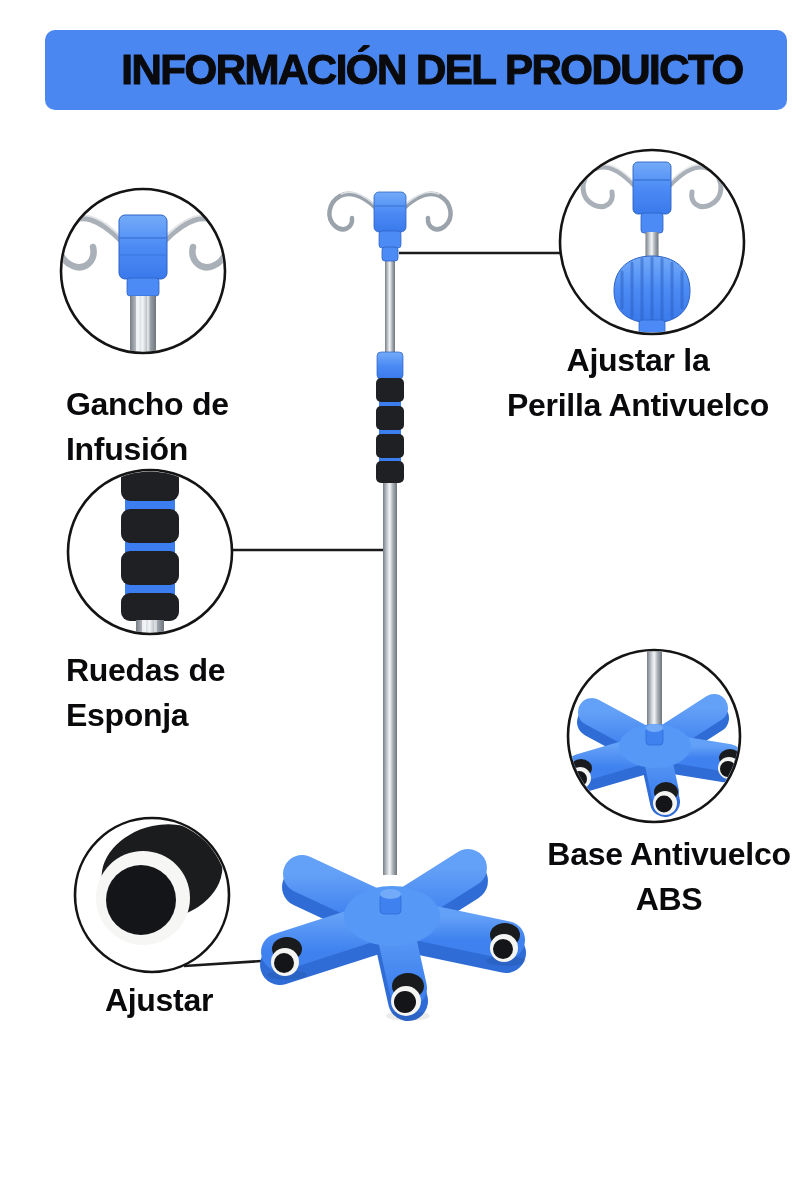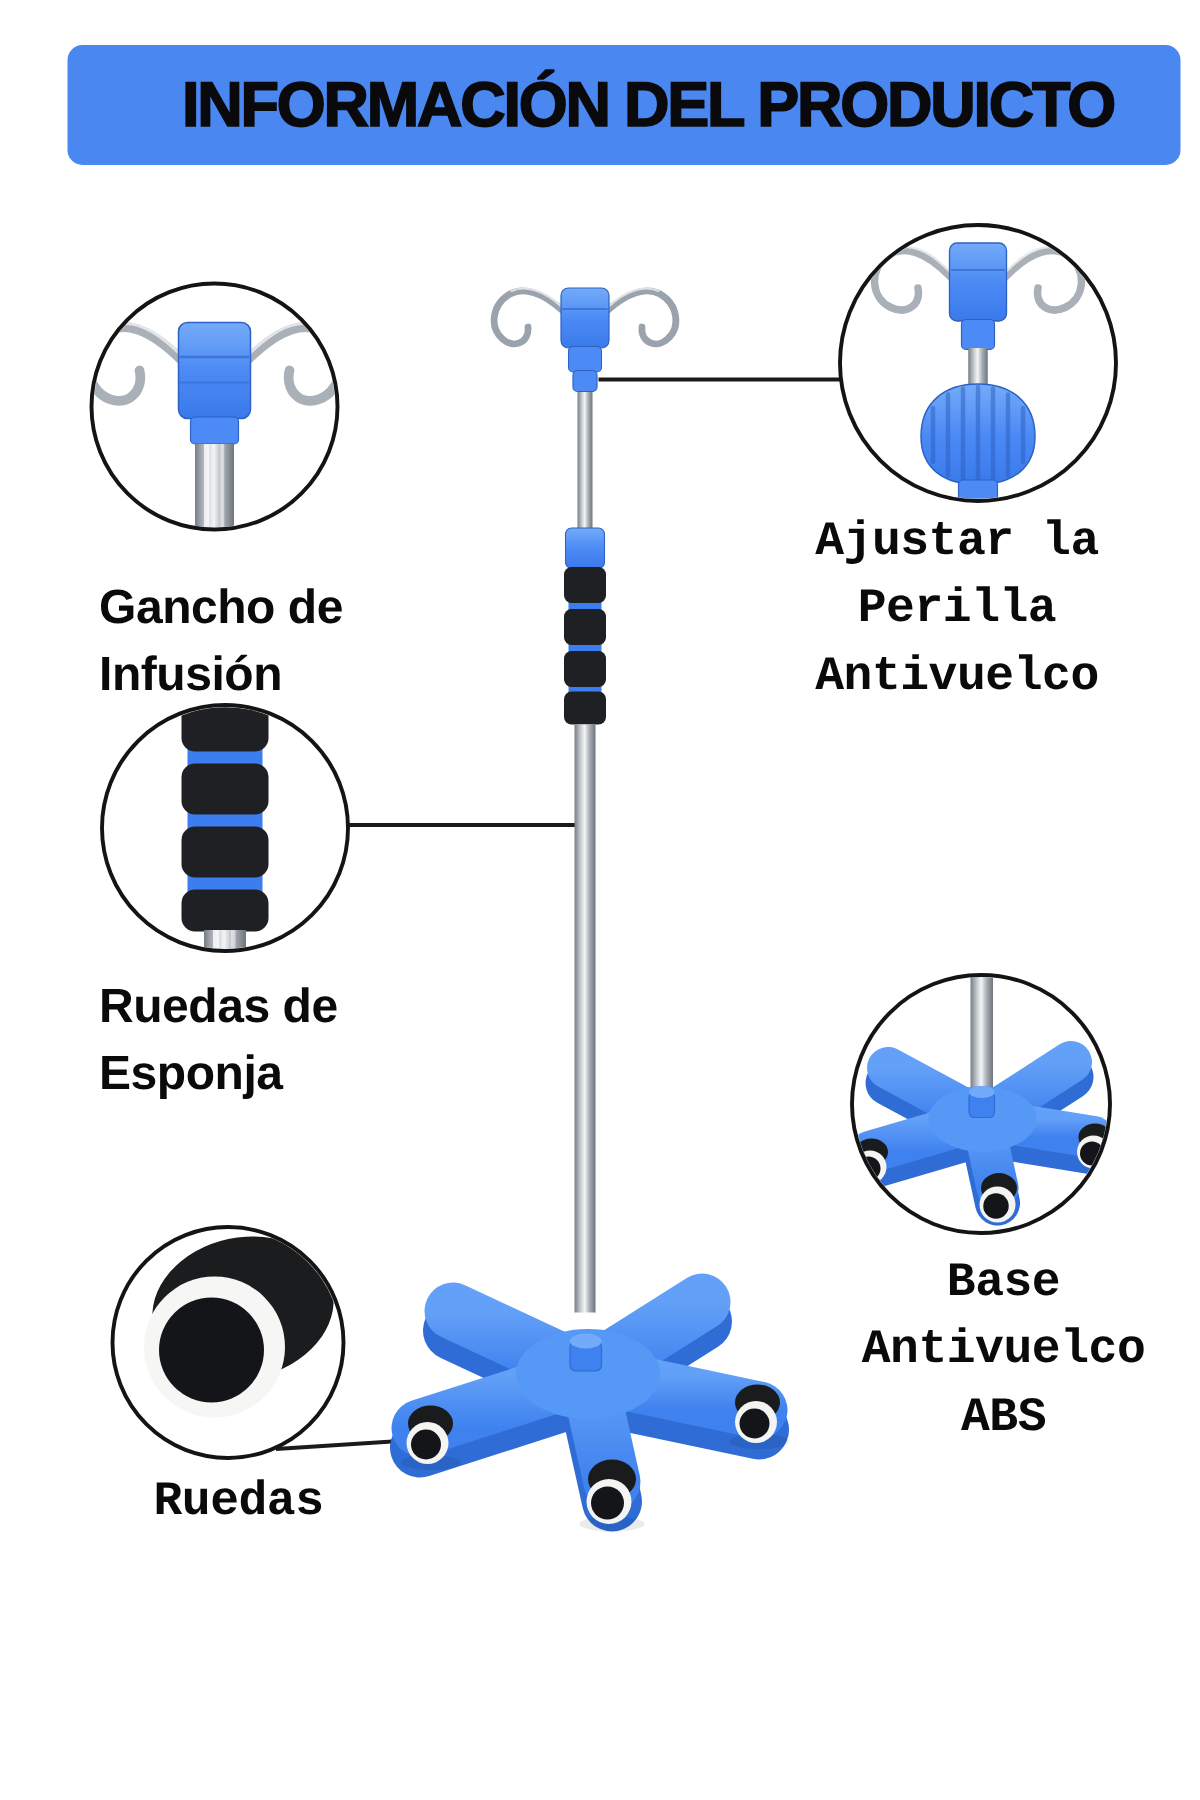--- a/index.html
+++ b/index.html
@@ -23,21 +23,21 @@
   .banner-title{
     font-size:42px;font-weight:bold;letter-spacing:-1.5px;color:var(--text-black);
     -webkit-text-stroke:1.1px var(--text-black);white-space:nowrap;
   }
   .callout-label{
     position:absolute;font-size:32px;font-weight:bold;line-height:45px;
     letter-spacing:-0.3px;color:var(--text-black);
   }
   .callout-label .ln{display:block;}
   .lbl-left{text-align:left;}
-  .lbl-center{text-align:center;font-family:Liberation Mono, monospace;}
+  .lbl-center{text-align:center;}
   #lbl-hook{left:66px;top:382px;width:240px;}
   #lbl-knob{left:505px;top:338px;width:266px;}
   #lbl-grip{left:66px;top:648px;width:240px;}
   #lbl-base{left:540px;top:832px;width:258px;}
   #lbl-wheel{left:40px;top:978px;width:238px;}
   svg.art{position:absolute;left:0;top:0;}
 </style>
 </head>
 <body>
 
@@ -314,16 +314,16 @@
     <span class="ln">Ruedas de</span>
     <span class="ln">Esponja</span>
   </div>
 
   <div class="callout-label lbl-center" id="lbl-base">
     <span class="ln">Base Antivuelco</span>
     <span class="ln">ABS</span>
   </div>
 
   <div class="callout-label lbl-center" id="lbl-wheel">
-    <span class="ln">Ruedas</span>
+    <span class="ln">Ajustar</span>
   </div>
 
 </div>
 
 </body></html>

